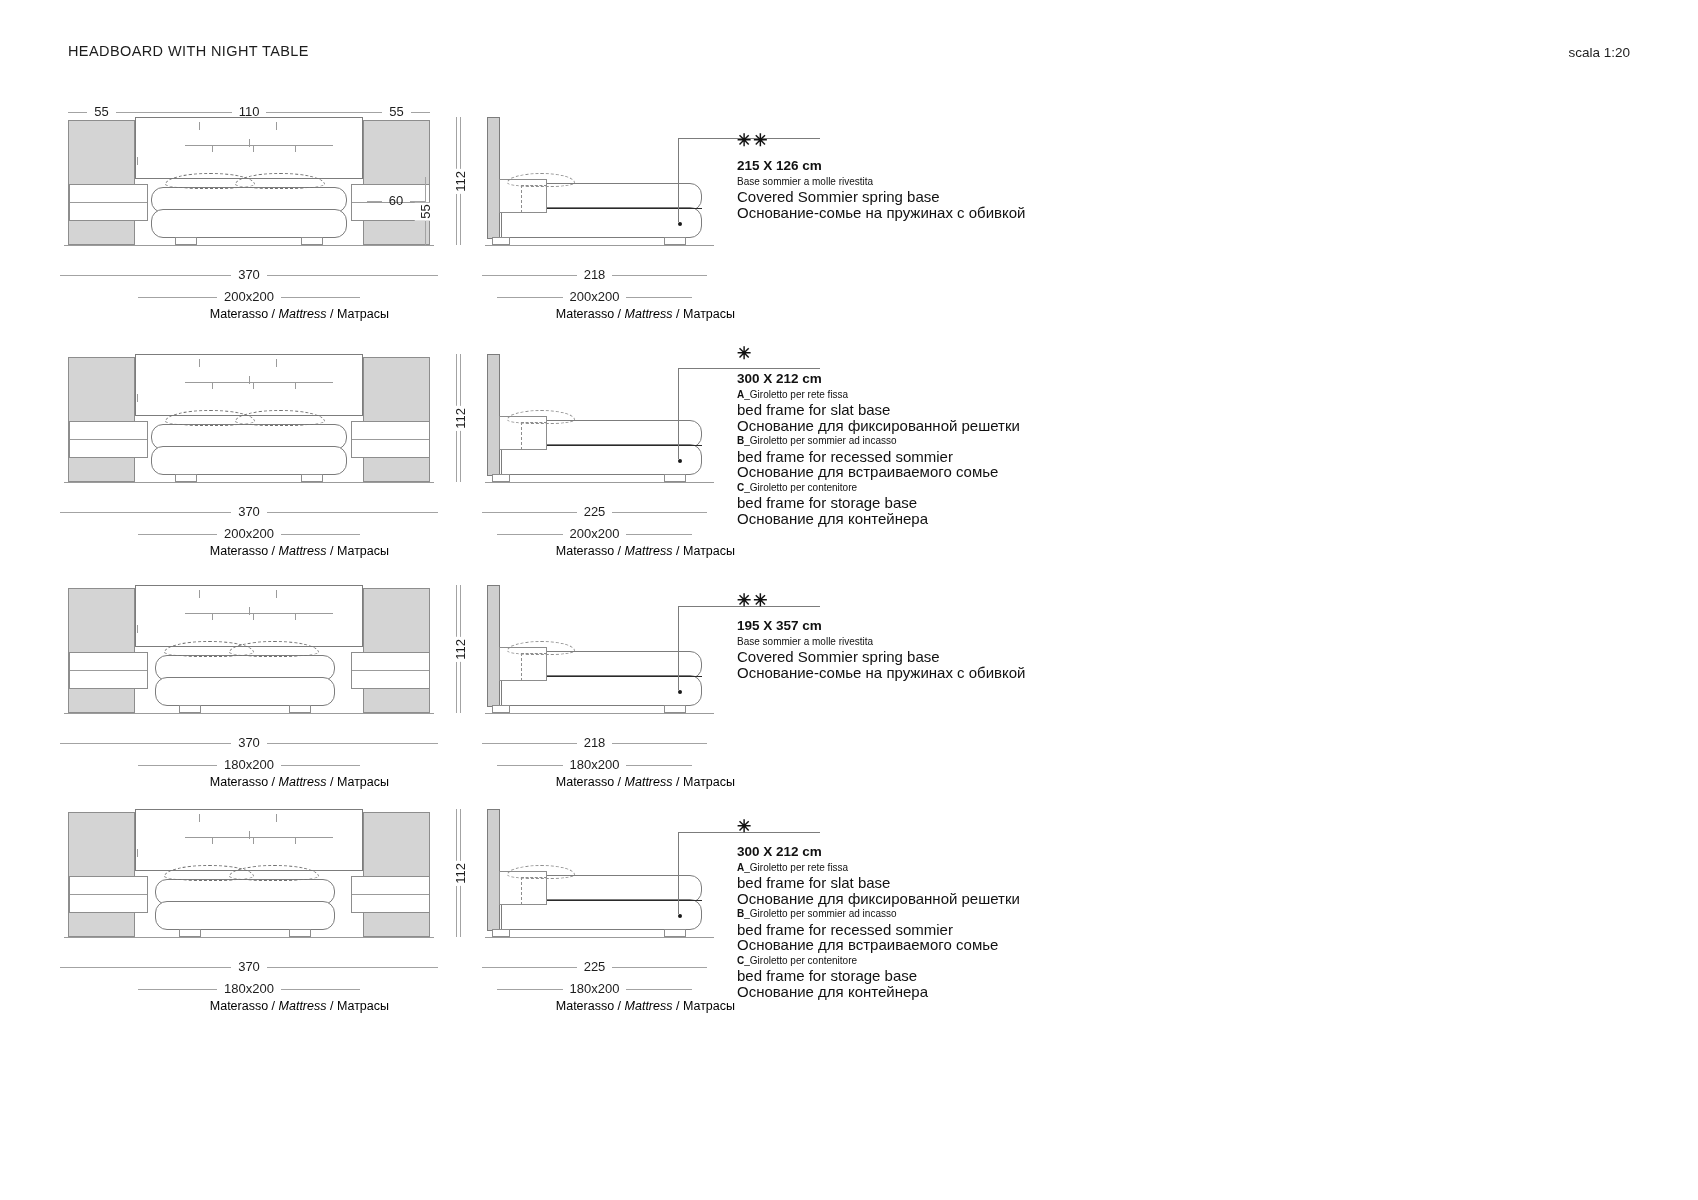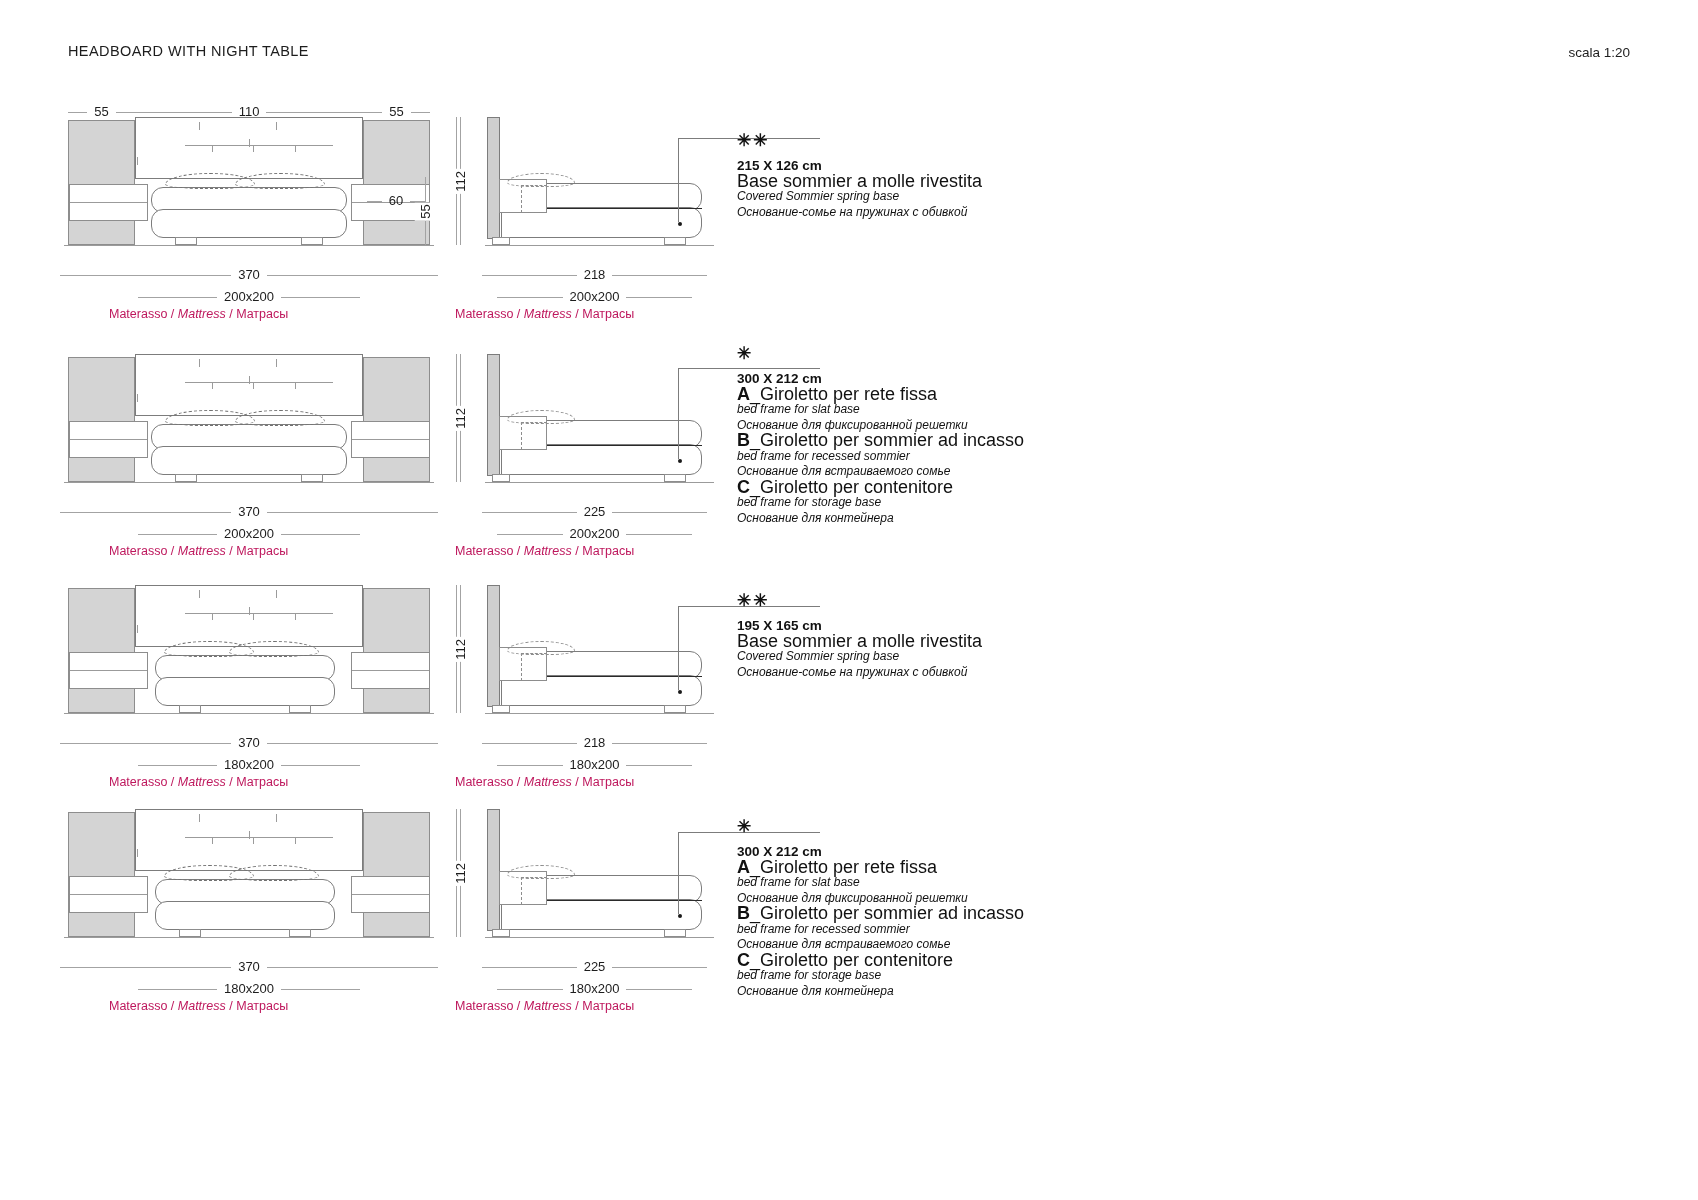--- a/index.html
+++ b/index.html
@@ -39,22 +39,22 @@
     display:flex; align-items:center; justify-content:center;
   }
   .dimv > span {
     position:absolute;
     transform:rotate(-90deg);
     font-size:13px; color:#1d1d1d; white-space:nowrap;
     background:#ffffff; padding:3px 2px;
   }
 
   .caption {
-    position:absolute; font-size:12.5px; color:#be185d;
-    white-space:nowrap; text-align:left;
+    position:absolute; font-size:12.5px; color:#000000;
+    white-space:nowrap; text-align:right;
   }
   .caption i { font-style:italic; }
 
   
   .nightstand {
     position:absolute; background:#d4d4d4; border:1px solid #8d8d8d;
   }
   .ns-drawer {
     position:absolute; background:#ffffff; border:1px solid #8d8d8d;
   }
@@ -117,25 +117,25 @@
   .note { position:absolute; white-space:nowrap; }
   .note .ast {
     font-size:17px; line-height:1; letter-spacing:2px;
     color:#111; font-weight:700; margin-bottom:9px; display:block;
   }
   .note .ttl {
     font-size:13.5px; font-weight:700; color:#111;
     line-height:15.5px; display:block;
   }
   .note .it {
-    font-size:12px; font-style:italic; color:#111;
+    font-size:15px; color:#111;
     line-height:15.5px; display:block;
   }
   .note .rm {
-    font-size:18px; color:#111; line-height:15.5px; display:block;
+    font-size:10px; color:#111; line-height:15.5px; display:block;
   }
   .note .rm b, .note .ttl b { font-weight:700; }
 </style>
 </head>
 <body>
 
 <div class="page-title">HEADBOARD WITH NIGHT TABLE</div>
 <div class="scale-label">scala 1:20</div>
 
 <div id="canvas">
@@ -334,21 +334,21 @@
       <span>218</span>
     </div>
     <div class="dim" style="left: 497px; top: 757px; width: 195px; height: 16px;">
       <span>180x200</span>
     </div>
     <div class="caption" style="left: 455px; top: 775px; width: 280px;">Materasso / <i>Mattress</i> / Матрасы</div>
     <div class="leader-v" style="left: 678px; top: 606px; height: 84px;"></div>
     <div class="leader-h" style="left: 678px; top: 606px; width: 142px;"></div>
     <div class="note" style="left: 737px; top: 592px;">
       <span class="ast">✳✳</span>
-      <span class="ttl">195 X 165 cm</span>
+      <span class="ttl">195 X 357 cm</span>
       <span class="rm">Base sommier a molle rivestita</span>
       <span class="it">Covered Sommier spring base</span>
       <span class="it">Основание-сомье на пружинах с обивкой</span>
     </div>
     <div class="nightstand" style="left: 68px; top: 812px; width: 67px; height: 125px;"></div>
     <div class="nightstand" style="left: 363px; top: 812px; width: 67px; height: 125px;"></div>
     <div class="ns-drawer" style="left: 69px; top: 876px; width: 79px; height: 37px;"></div>
     <div class="ns-drawer-split" style="left: 70px; top: 894px; width: 77px;"></div>
     <div class="ns-drawer" style="left: 351px; top: 876px; width: 79px; height: 37px;"></div>
     <div class="ns-drawer-split" style="left: 352px; top: 894px; width: 77px;"></div>

